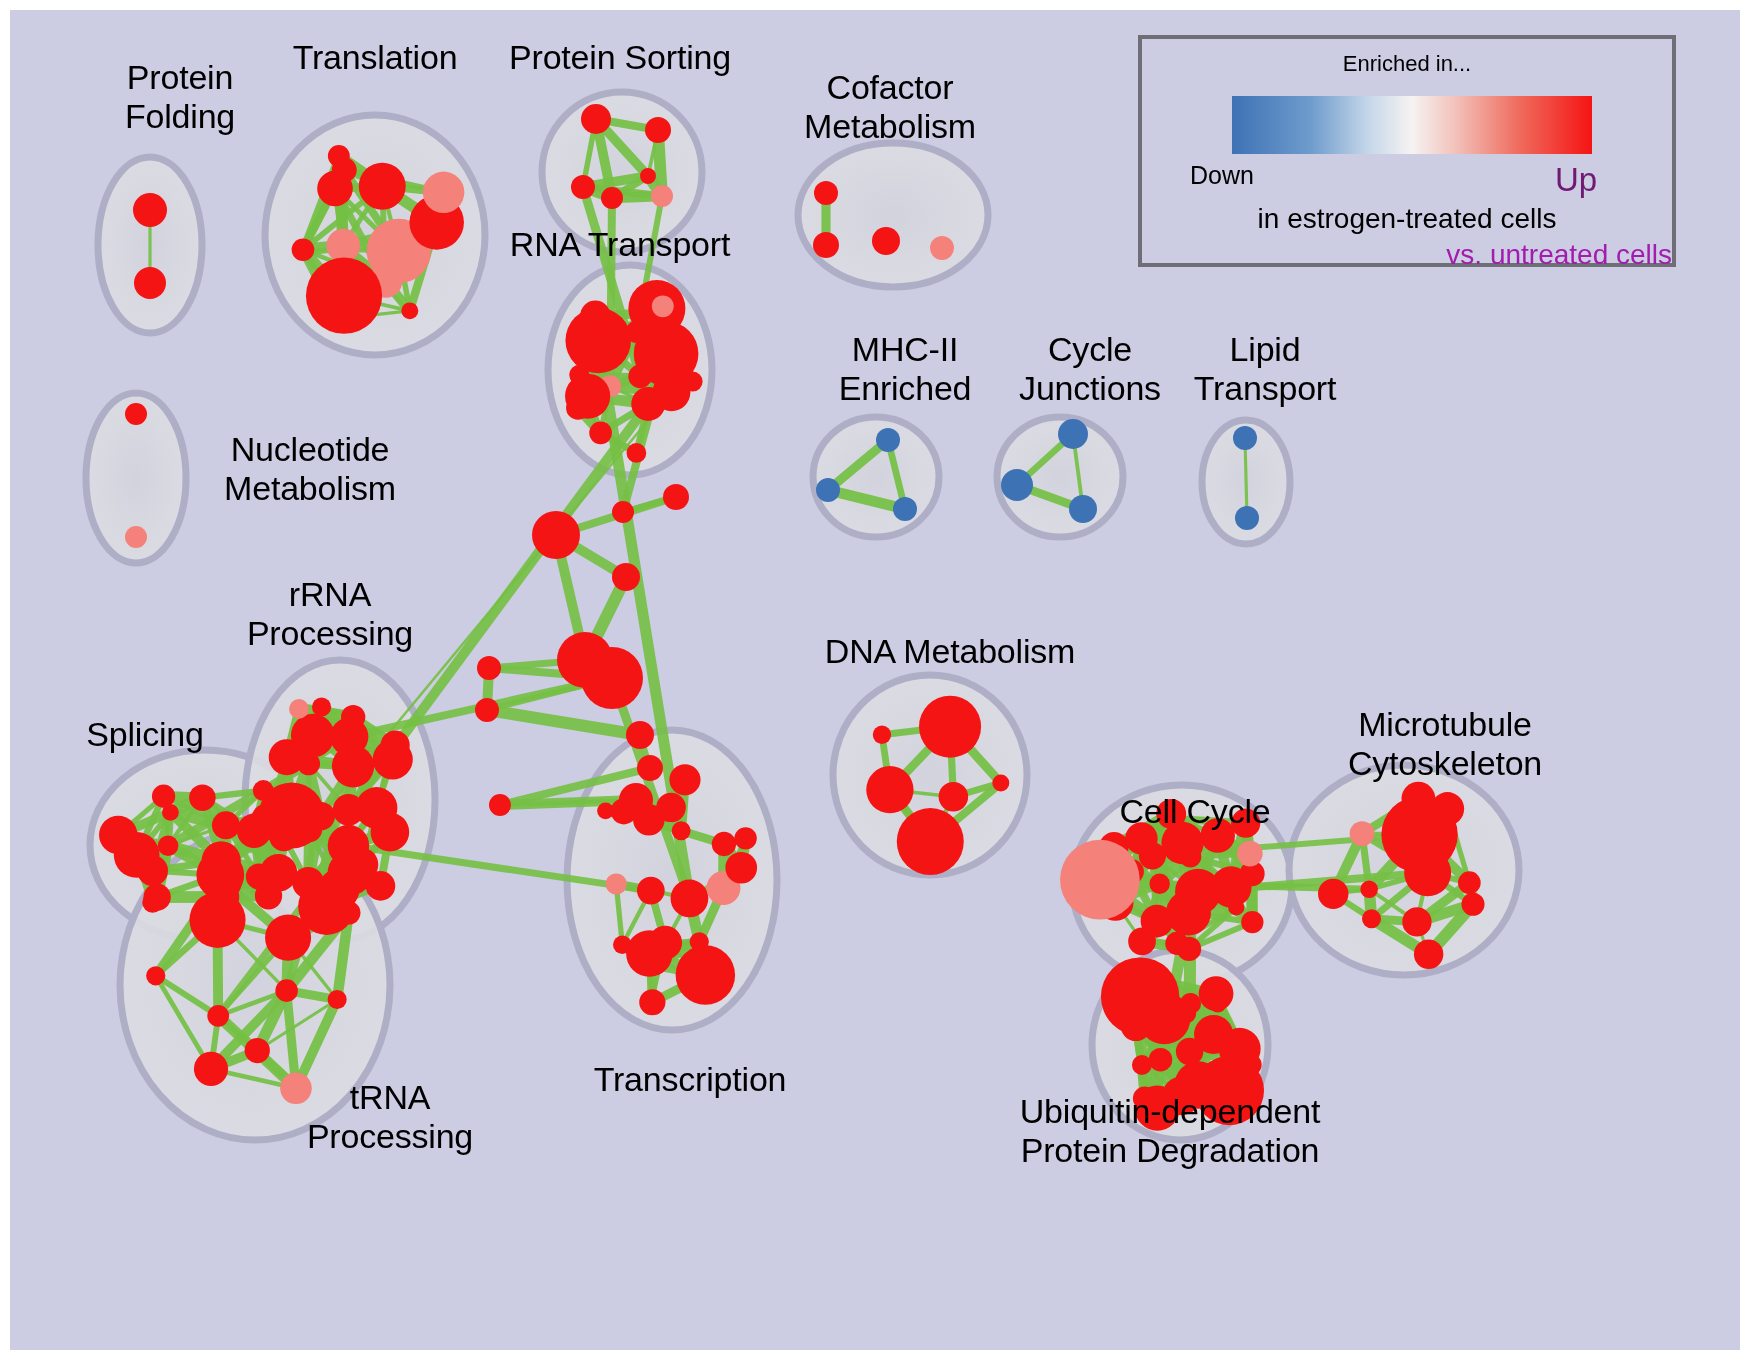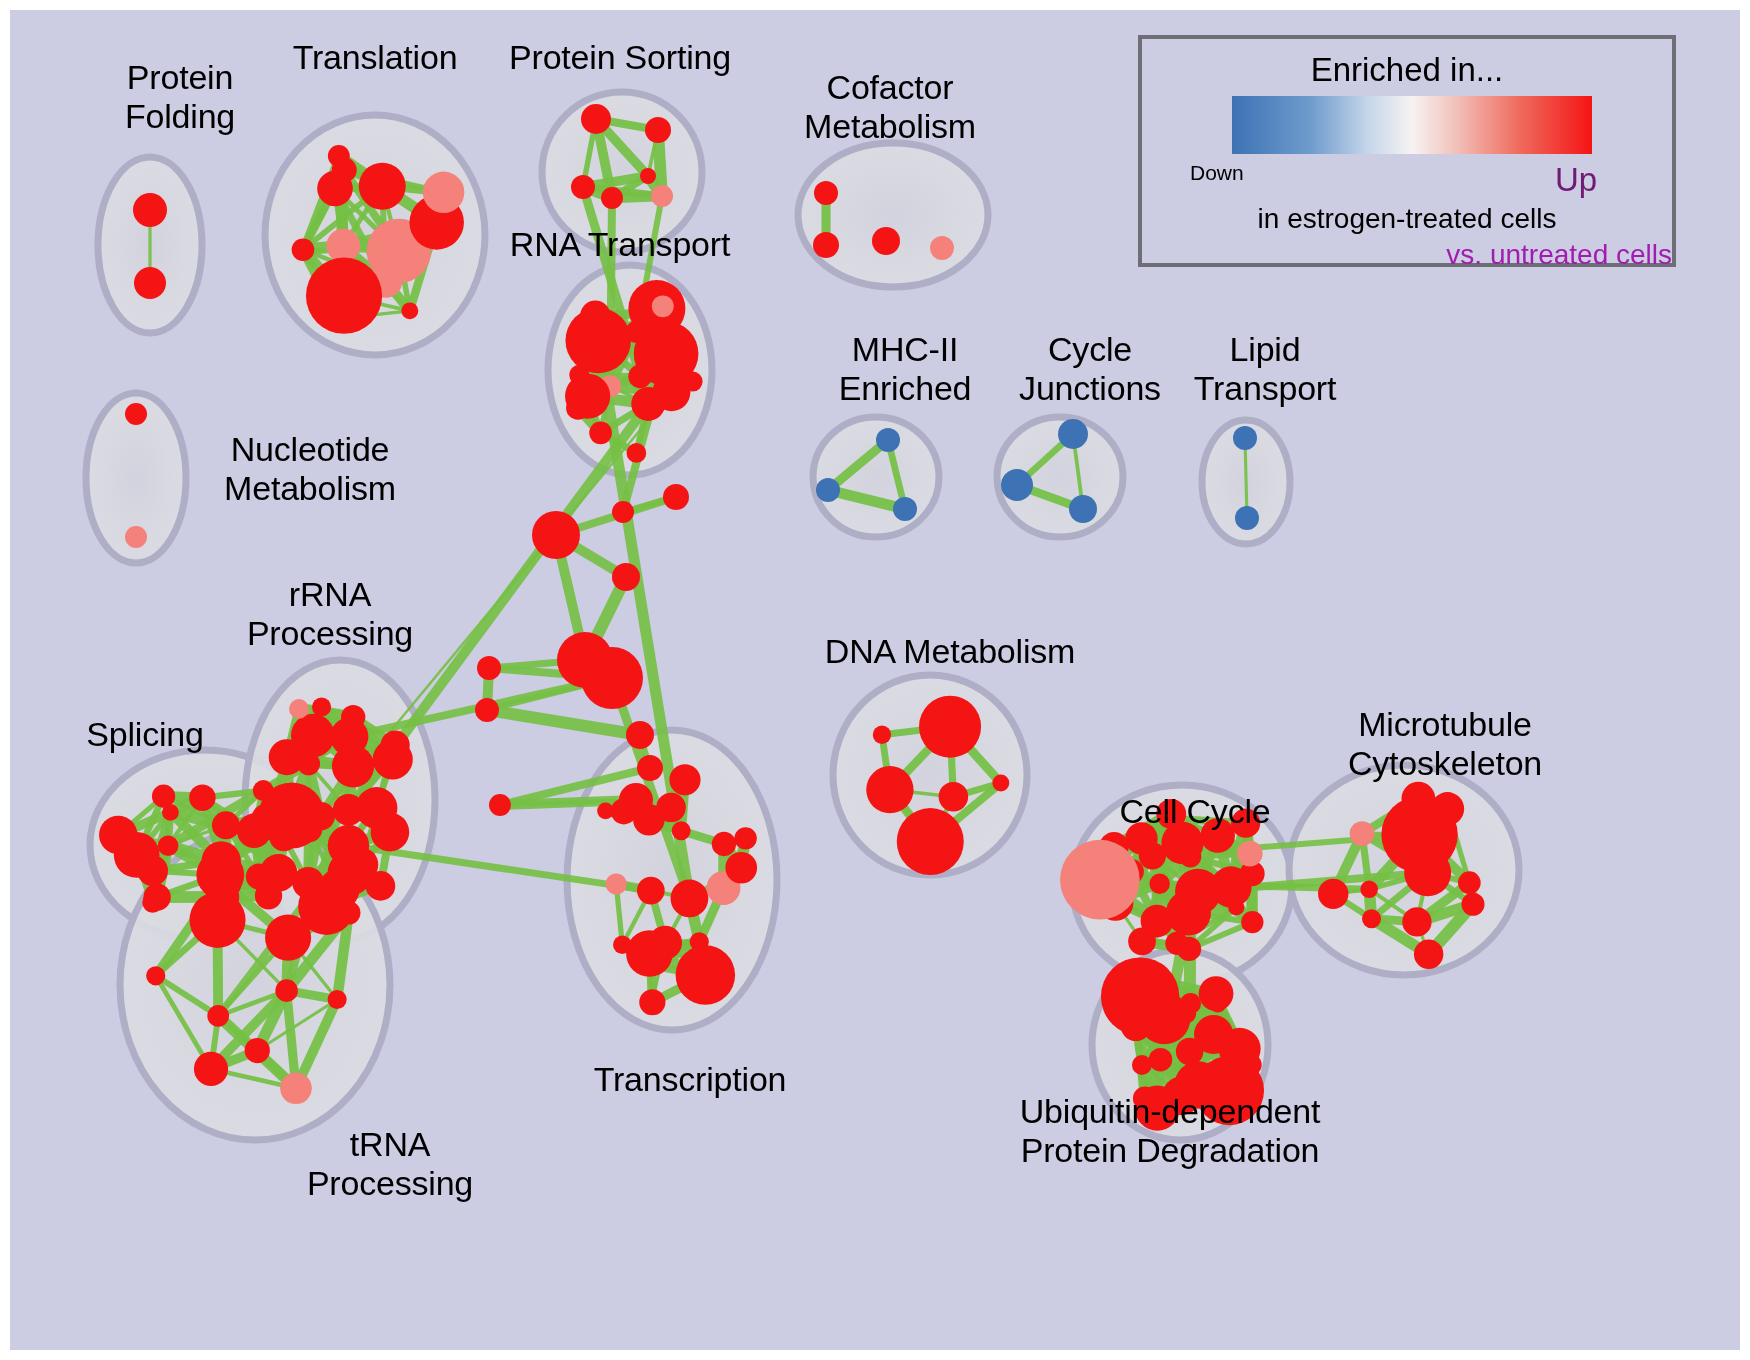--- a/index.html
+++ b/index.html
@@ -11,27 +11,27 @@
     position:absolute;color:#000;font-family:"Liberation Sans",sans-serif;
     font-size:34px;line-height:39px;text-align:center;white-space:pre;
     letter-spacing:-0.2px;
   }
   #legend{
     position:absolute;left:1138px;top:35px;width:538px;height:232px;
     background:#ccccE2;border:4px solid #6e6e76;box-sizing:border-box;
   }
   #legend .ltitle{
     position:absolute;left:0;top:12px;width:100%;text-align:center;
-    font-size:33px;color:#000;
+    font-size:22px;color:#000;
   }
   #grad{
     position:absolute;left:90px;top:57px;width:360px;height:58px;
     background:linear-gradient(to right,#3d72b4 0%,#6f9ccd 22%,#c6d7e9 38%,#f6f3f2 50%,#f2c2bb 62%,#ef6a5c 80%,#f51414 100%);
   }
-  #legend .ldown{position:absolute;left:48px;top:122px;font-size:21px;color:#000;}
+  #legend .ldown{position:absolute;left:48px;top:122px;font-size:25px;color:#000;}
   #legend .lup{position:absolute;left:413px;top:122px;font-size:33px;color:#701a75;}
   #legend .lsub1{position:absolute;left:0;top:164px;width:100%;text-align:center;font-size:28px;color:#000;}
   #legend .lsub2{position:absolute;left:0;top:200px;width:100%;text-align:right;font-size:28px;color:#a21caf;}
 </style>
 </head>
 <body>
 
 <div id="fig">
   <div id="panel"></div>
 
@@ -1006,21 +1006,21 @@
 Metabolism</div>
       <div class="clabel" style="left: 805px; top: 330px; width: 200px;">MHC-II
 Enriched</div>
       <div class="clabel" style="left: 990px; top: 330px; width: 200px;">Cycle
 Junctions</div>
       <div class="clabel" style="left: 1165px; top: 330px; width: 200px;">Lipid
 Transport</div>
       <div class="clabel" style="left: 55px; top: 715px; width: 180px;">Splicing</div>
       <div class="clabel" style="left: 230px; top: 575px; width: 200px;">rRNA
 Processing</div>
-      <div class="clabel" style="left: 290px; top: 1078px; width: 200px; margin-top: 47px;">tRNA
+      <div class="clabel" style="left: 290px; top: 1078px; width: 200px;">tRNA
 Processing</div>
       <div class="clabel" style="left: 565px; top: 1060px; width: 250px;">Transcription</div>
       <div class="clabel" style="left: 805px; top: 632px; width: 290px;">DNA Metabolism</div>
       <div class="clabel" style="left: 1095px; top: 792px; width: 200px;">Cell Cycle</div>
       <div class="clabel" style="left: 1300px; top: 665px; width: 290px; margin-top: 40px;">Microtubule
 Cytoskeleton</div>
       <div class="clabel" style="left: 960px; top: 1092px; width: 420px;">Ubiquitin-dependent
 Protein Degradation</div>
     </div>
 

